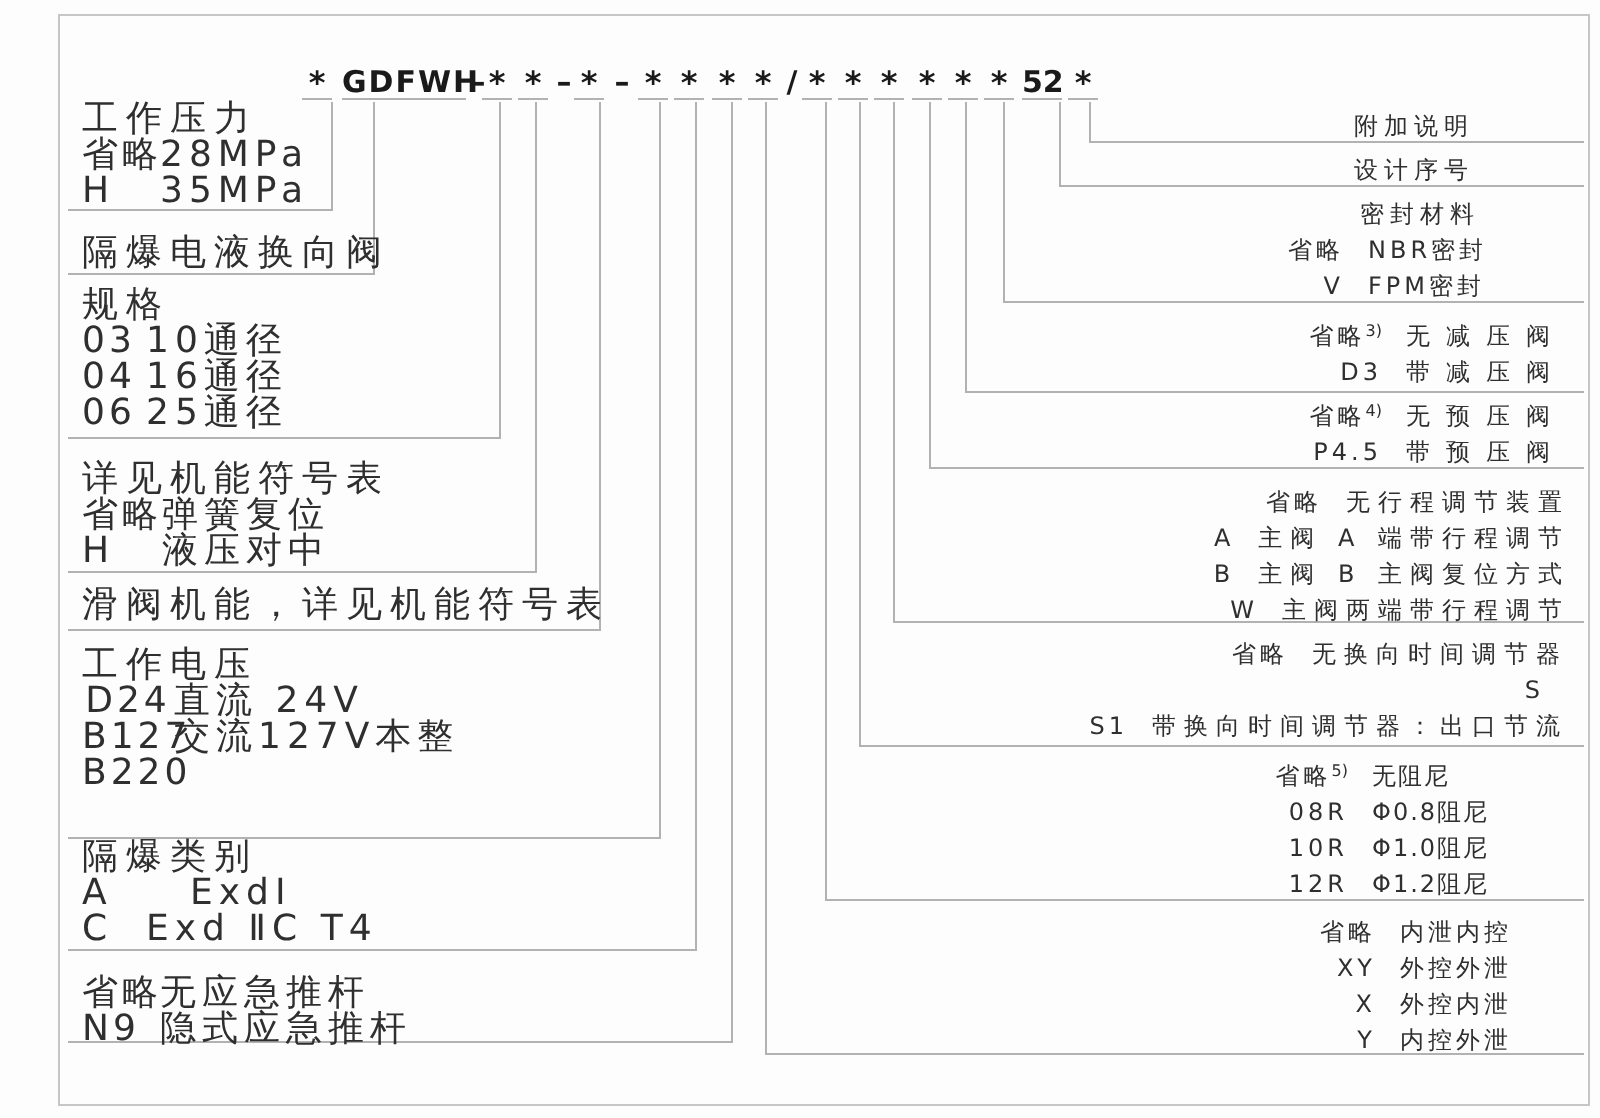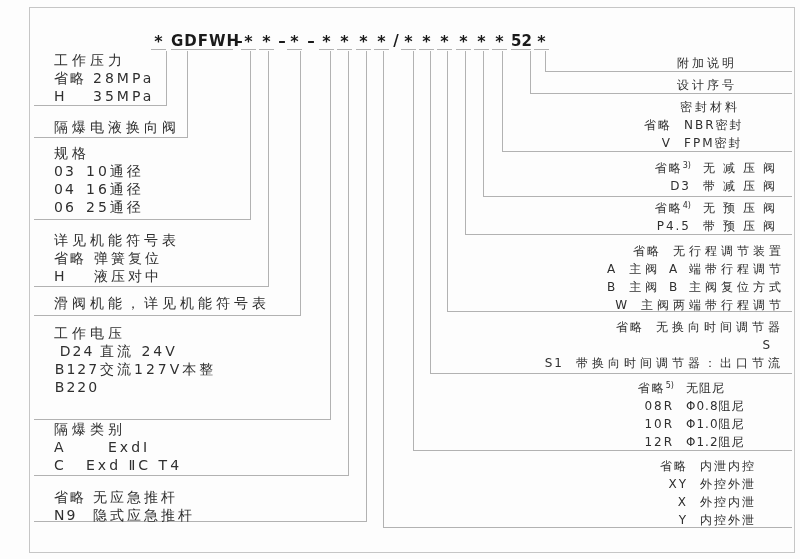--- a/index.html
+++ b/index.html
@@ -10,21 +10,21 @@
   #code-row{position:absolute;left:0;top:32px;width:800px;height:18px;}
   .seg{position:absolute;top:0;height:18px;line-height:18px;box-sizing:border-box;
        border-bottom:1px solid #b2b2b2;text-align:center;font-weight:bold;font-size:15px;color:#1a1a1a;}
   .seg.st{font-size:16px;line-height:20px;}
   .seg.nt{border-bottom:none;}
   .seg.wide{letter-spacing:1px;}
   
   #lines{position:absolute;left:0;top:0;pointer-events:none;}
   #lines path{fill:none;stroke:#b2b2b2;stroke-width:1;shape-rendering:crispEdges;}
   
-  .lsec{position:absolute;left:54px;font-size:14px;}
+  .lsec{position:absolute;left:41px;font-size:18px;}
   .lt{height:18px;line-height:18px;letter-spacing:4px;white-space:nowrap;}
   .lrow{height:18px;line-height:18px;display:flex;white-space:nowrap;}
   .lcode{width:40px;flex:none;letter-spacing:2px;}
   .llbl{letter-spacing:3px;}
   .ls0 .lcode{width:39px;}
   .ls2 .lcode{width:32px;}
   .ls5 .lcode{width:46px;text-align:center;}
   .ls6 .lcode{width:32px;}
   .ls6 .ga .llbl{padding-left:22px;}
   .ls7 .lcode{width:39px;}

